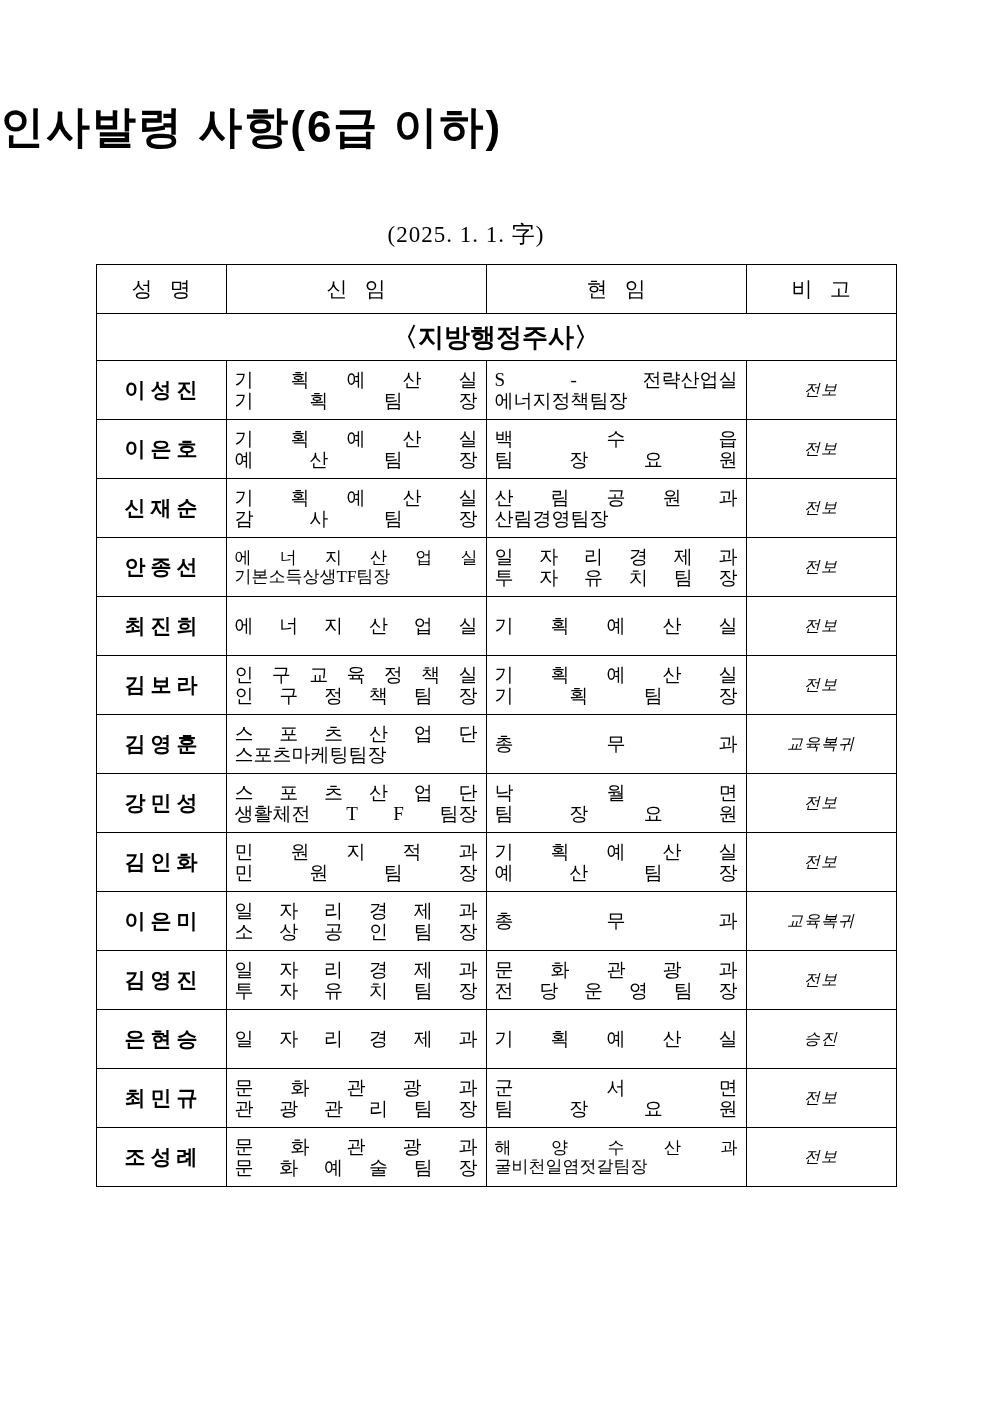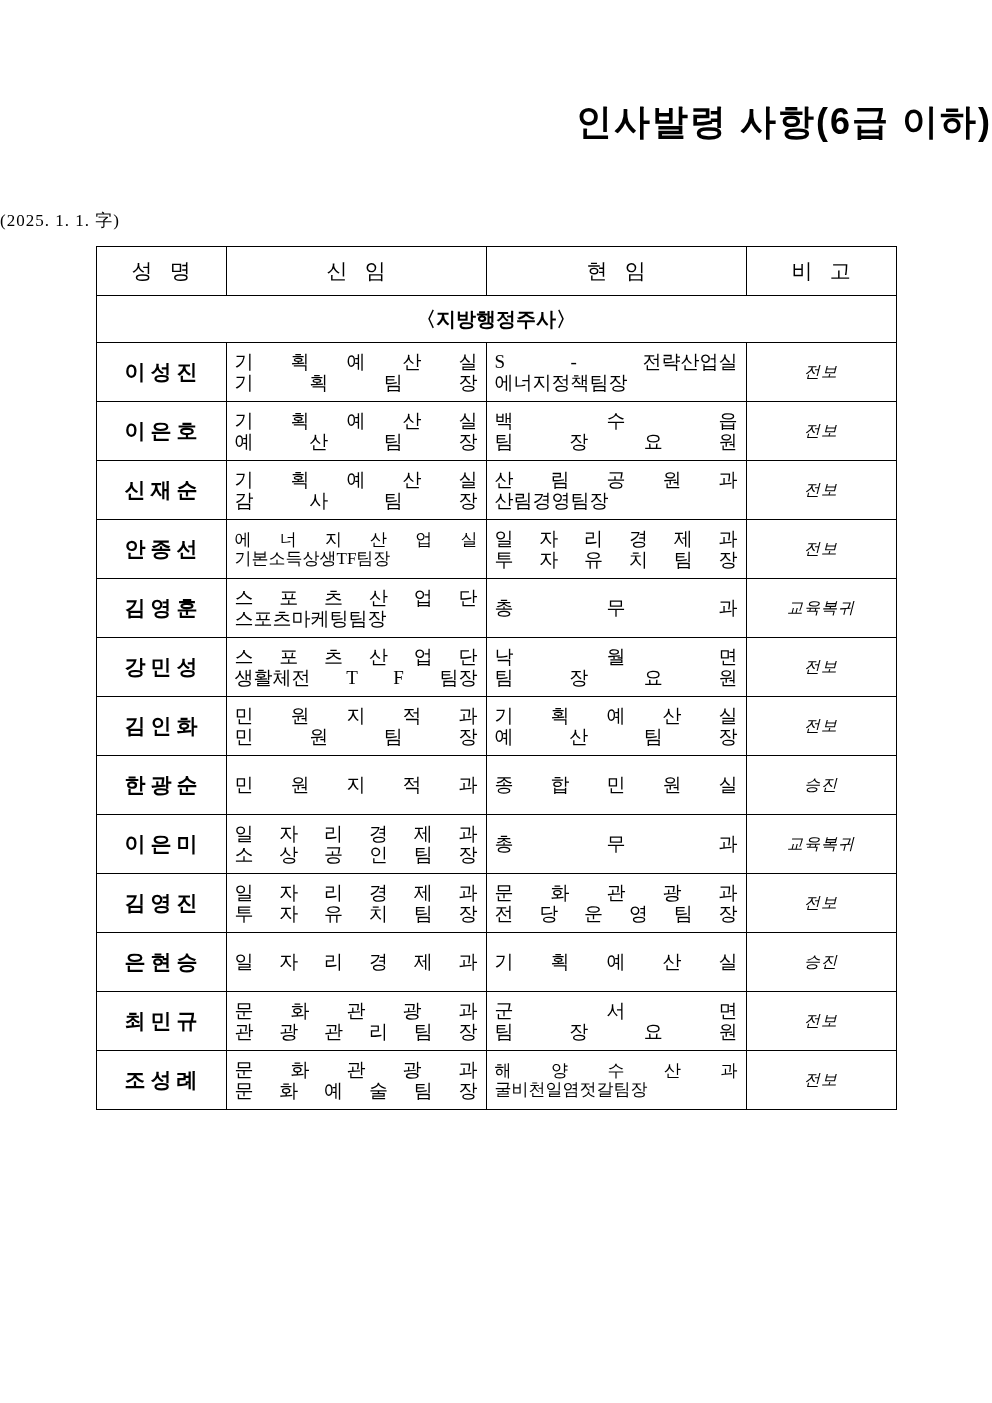--- a/index.html
+++ b/index.html
@@ -15,32 +15,32 @@
     position: relative;
   }
   .page {
     width: 992px;
     min-height: 1403px;
     box-sizing: border-box;
     padding: 0;
     position: relative;
   }
   .doc-title {
-    text-align: right;
+    text-align: left;
     font-family: "Liberation Sans", sans-serif;
     font-weight: bold;
-    font-size: 36px;
+    font-size: 44px;
     letter-spacing: 2px;
     margin-top: 98px;
     margin-bottom: 0;
     white-space: pre;
   }
   .date-line {
-    text-align: left;
-    font-size: 17px;
+    text-align: center;
+    font-size: 23px;
     font-family: "Liberation Serif", serif;
     margin-top: 62px;
     margin-right: 60px;
     letter-spacing: 1px;
   }
   table.main {
     border-collapse: collapse;
     margin: 14px auto 0 auto;
     width: 800px;
     table-layout: fixed;
@@ -62,21 +62,21 @@
     letter-spacing: 6px;
     text-indent: 6px;
     margin-left: 8px;
   }
   .group-row td {
     height: 46px;
     text-align: left;
     padding-left: 14px;
     font-family: Liberation Serif, serif;
     font-weight: bold;
-    font-size: 20px;
+    font-size: 26px;
     letter-spacing: 0px;
   }
   .data-row td {
     height: 58px;
   }
   .cell-name {
     font-weight: bold;
     font-size: 21px;
     letter-spacing: 5px;
     text-indent: 5px;
@@ -192,20 +192,50 @@
           </td>
           <td>
             <div class="stack">
               <span class="ln">일 자 리 경 제 과</span>
               <span class="ln">투 자 유 치 팀 장</span>
             </div>
           </td>
           <td class="cell-note">전보</td>
         </tr>
         <tr class="data-row">
+          <td class="cell-name">최진희</td>
+          <td>
+            <div class="stack">
+              <span class="ln one">에 너 지 산 업 실</span>
+            </div>
+          </td>
+          <td>
+            <div class="stack">
+              <span class="ln one">기  획  예  산  실</span>
+            </div>
+          </td>
+          <td class="cell-note">전보</td>
+        </tr>
+        <tr class="data-row">
+          <td class="cell-name">김보라</td>
+          <td>
+            <div class="stack">
+              <span class="ln">인 구 교 육 정 책 실</span>
+              <span class="ln">인 구 정 책 팀 장</span>
+            </div>
+          </td>
+          <td>
+            <div class="stack">
+              <span class="ln">기  획  예  산  실</span>
+              <span class="ln">기  획  팀  장</span>
+            </div>
+          </td>
+          <td class="cell-note">전보</td>
+        </tr>
+        <tr class="data-row">
           <td class="cell-name">김영훈</td>
           <td>
             <div class="stack">
               <span class="ln">스 포 츠 산 업 단</span>
               <span class="ln">스포츠마케팅팀장</span>
             </div>
           </td>
           <td>
             <div class="stack">
               <span class="ln one">총     무     과</span>
@@ -237,34 +267,20 @@
               <span class="ln">민  원  팀  장</span>
             </div>
           </td>
           <td>
             <div class="stack">
               <span class="ln">기  획  예  산  실</span>
               <span class="ln">예  산  팀  장</span>
             </div>
           </td>
           <td class="cell-note">전보</td>
-        </tr>
-        <tr class="data-row">
-          <td class="cell-name">한광순</td>
-          <td>
-            <div class="stack">
-              <span class="ln one">민 원 지 적 과</span>
-            </div>
-          </td>
-          <td>
-            <div class="stack">
-              <span class="ln one">종 합 민 원 실</span>
-            </div>
-          </td>
-          <td class="cell-note">승진</td>
         </tr>
         <tr class="data-row">
           <td class="cell-name">이은미</td>
           <td>
             <div class="stack">
               <span class="ln">일 자 리 경 제 과</span>
               <span class="ln">소 상 공 인 팀 장</span>
             </div>
           </td>
           <td>

